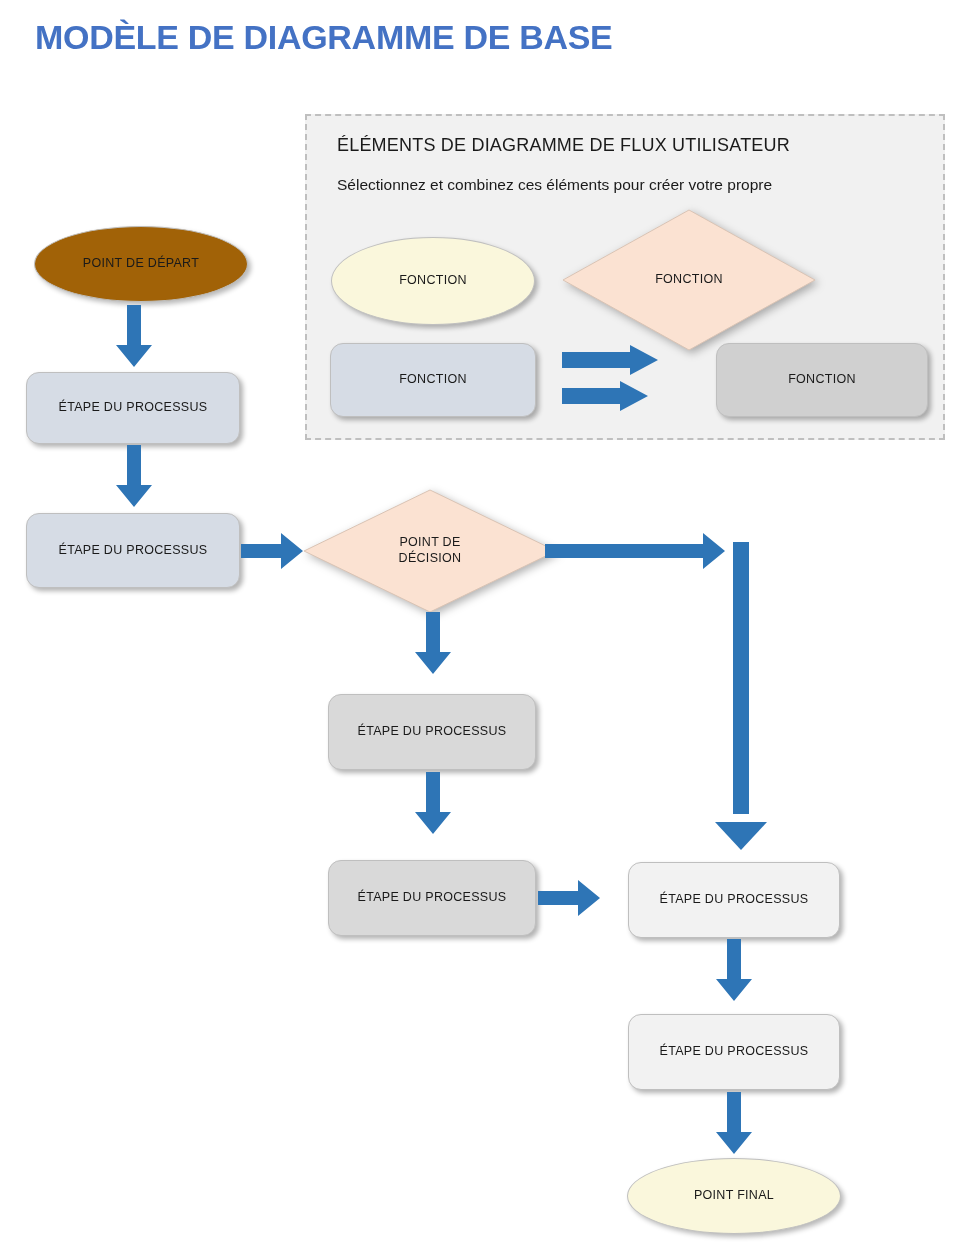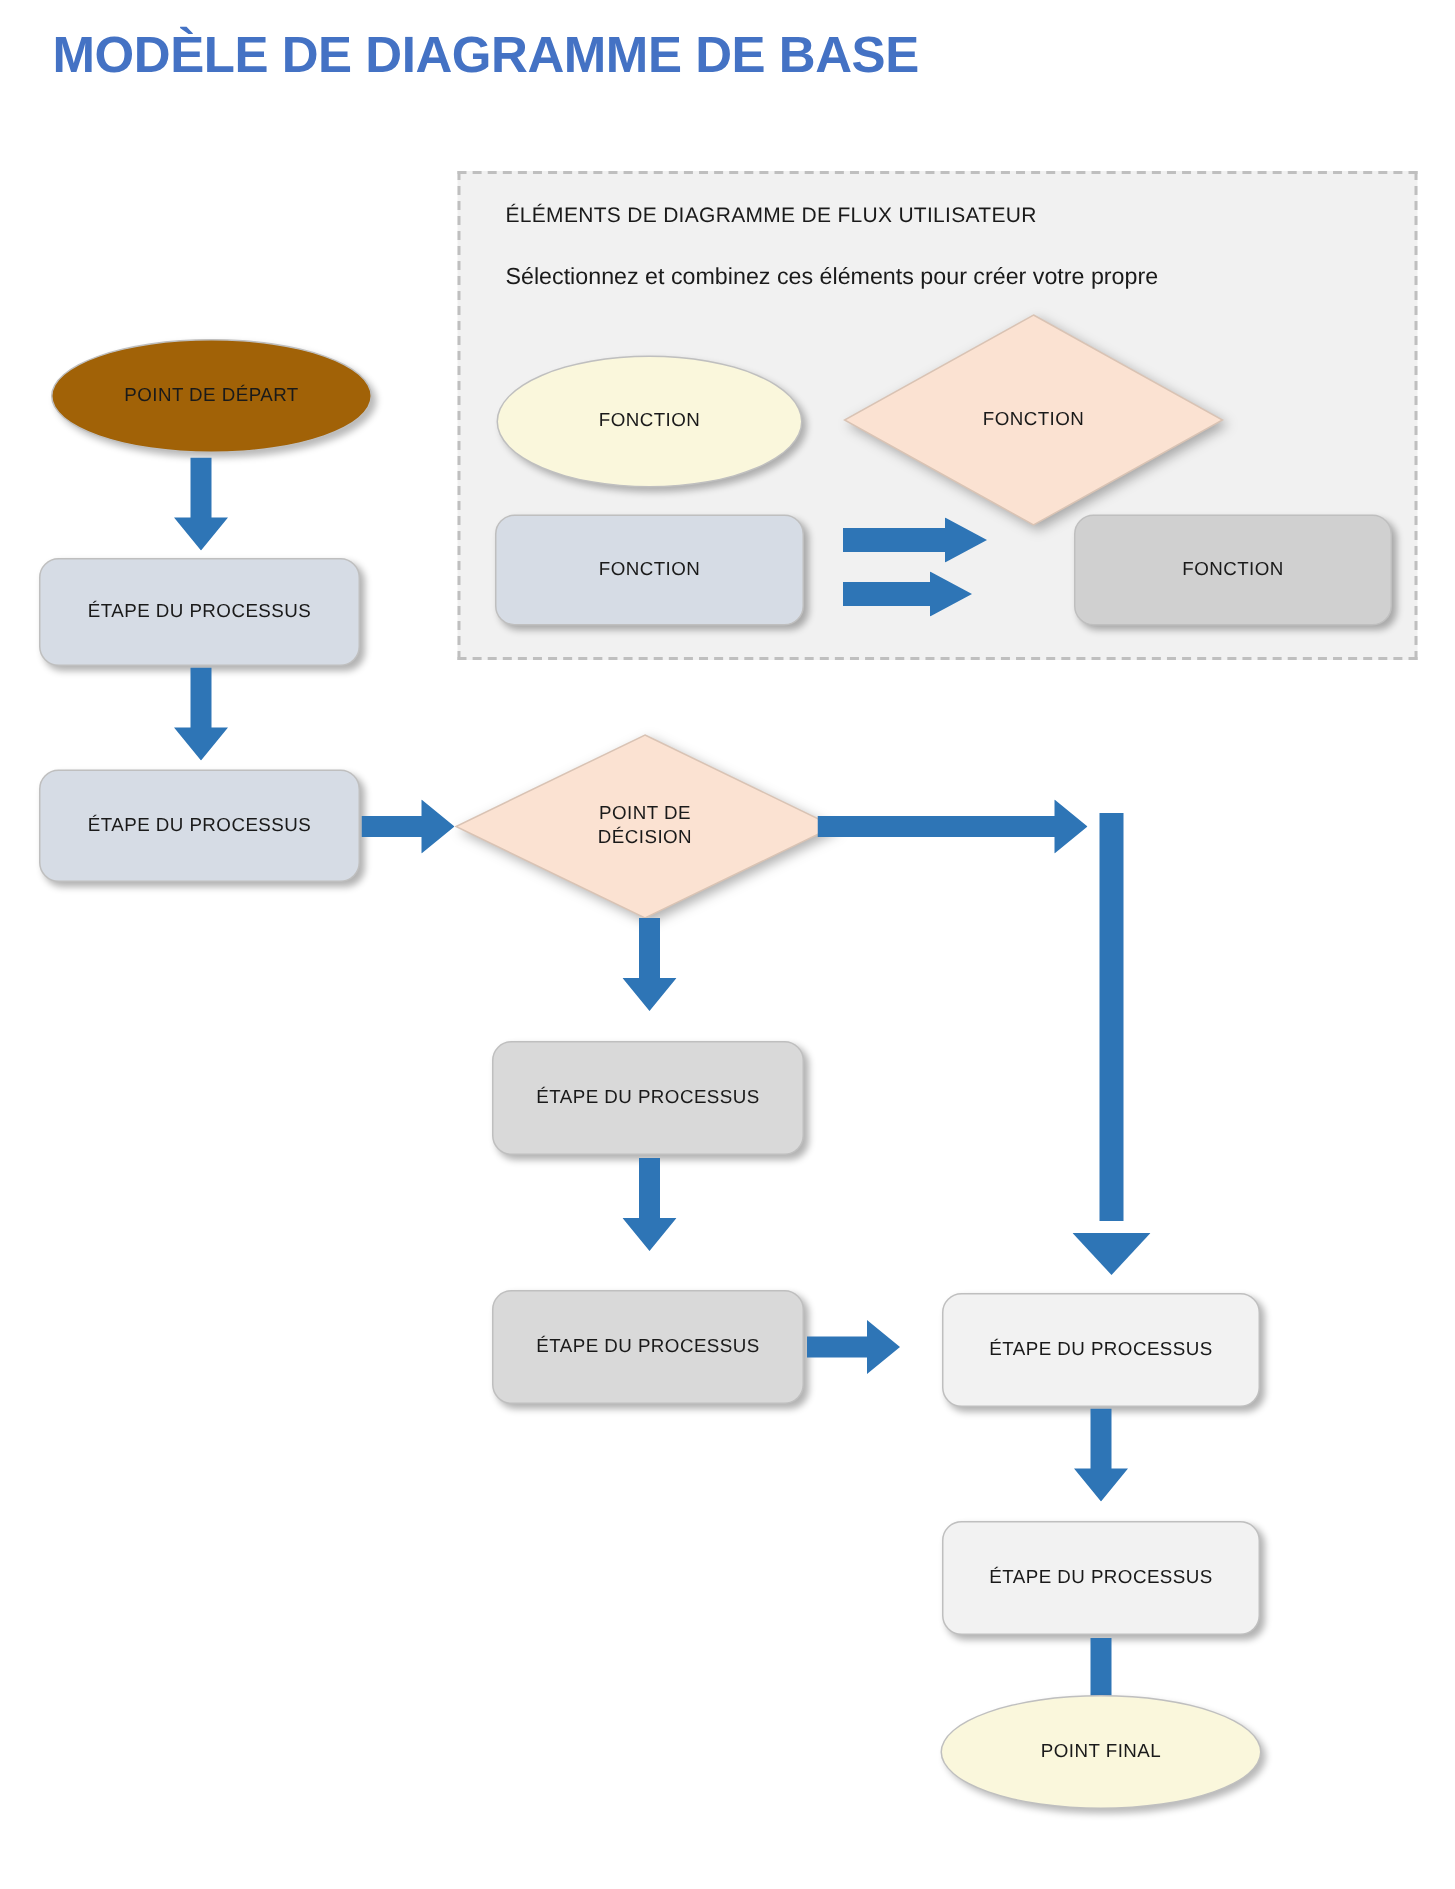--- a/index.html
+++ b/index.html
@@ -39,21 +39,21 @@
     width: 640px;
     height: 326px;
     background: #F1F1F1;
     border: 2px dashed #BFBFBF;
     box-sizing: border-box;
   }
   #legend-title {
     position: absolute;
     left: 337px;
     top: 135px;
-    font-size: 14px;
+    font-size: 18px;
     color: #1a1a1a;
     letter-spacing: 0.2px;
     white-space: nowrap;
   }
   #legend-subtitle {
     position: absolute;
     left: 337px;
     top: 176px;
     font-size: 15.5px;
     color: #1a1a1a;
@@ -251,17 +251,17 @@
   <div class="node rounded" style="left:628px; top:1014px; width:212px; height:76px; background:#F2F2F2;">
     <span>ÉTAPE DU PROCESSUS</span>
   </div>
 
   <div class="arrow" style="left:716px; top:1092px;">
     <svg width="36" height="62" viewBox="0 0 36 62">
       <polygon points="11,0 25,0 25,40 36,40 18,62 0,40 11,40" fill="#2E75B6"></polygon>
     </svg>
   </div>
 
-  <div class="node ellipse" style="left:627px; top:1130px; width:214px; height:76px; background:#FAF7DC;">
+  <div class="node ellipse" style="left:627px; top:1158px; width:214px; height:76px; background:#FAF7DC;">
     <span>POINT FINAL</span>
   </div>
 
 </div>
 
 </body></html>

